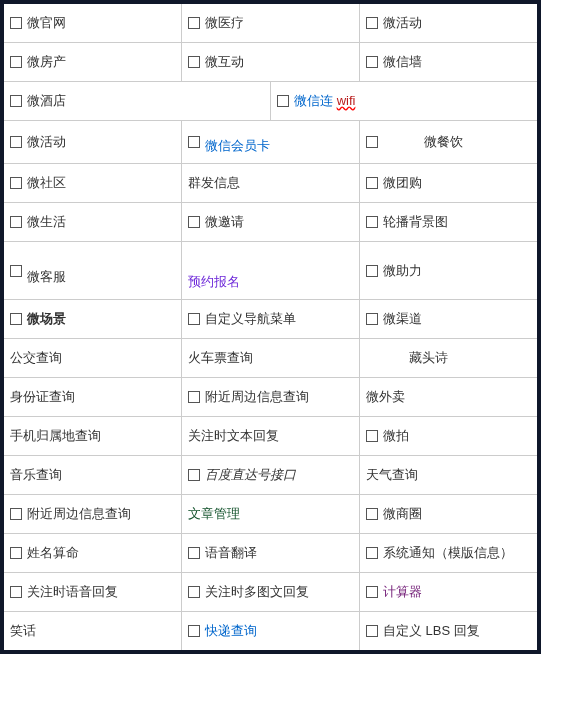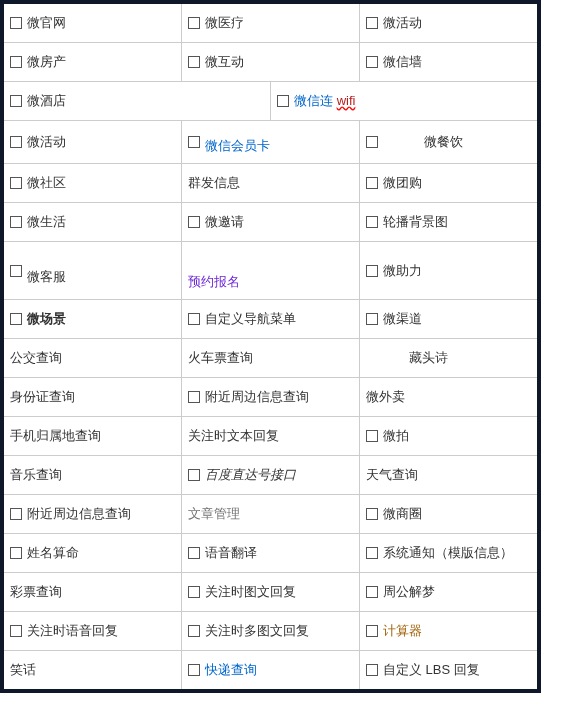--- a/index.html
+++ b/index.html
@@ -280,21 +280,21 @@
     </div>
     <div class="grid-row">
       <div class="grid-cell">
         <div class="cell-content">
           <span class="checkbox"></span>
           <span style="color: rgb(51, 51, 51);">附近周边信息查询</span>
         </div>
       </div>
       <div class="grid-cell">
         <div class="cell-content">
-          <span style="color: #737373;">文章管理</span>
+          <span style="color: #14532d;">文章管理</span>
         </div>
       </div>
       <div class="grid-cell">
         <div class="cell-content">
           <span class="checkbox"></span>
           <span style="color: rgb(51, 51, 51);">微商圈</span>
         </div>
       </div>
     </div>
     <div class="grid-row">
@@ -313,53 +313,34 @@
       <div class="grid-cell">
         <div class="cell-content">
           <span class="checkbox"></span>
           <span style="color: rgb(51, 51, 51);">系统通知（模版信息）</span>
         </div>
       </div>
     </div>
     <div class="grid-row">
       <div class="grid-cell">
         <div class="cell-content">
-          <span style="color: rgb(51, 51, 51);">彩票查询</span>
-        </div>
-      </div>
-      <div class="grid-cell">
-        <div class="cell-content">
-          <span class="checkbox"></span>
-          <span style="color: rgb(51, 51, 51);">关注时图文回复</span>
-        </div>
-      </div>
-      <div class="grid-cell">
-        <div class="cell-content">
-          <span class="checkbox"></span>
-          <span style="color: rgb(51, 51, 51);">周公解梦</span>
-        </div>
-      </div>
-    </div>
-    <div class="grid-row">
-      <div class="grid-cell">
-        <div class="cell-content">
           <span class="checkbox"></span>
           <span style="color: rgb(51, 51, 51);">关注时语音回复</span>
         </div>
       </div>
       <div class="grid-cell">
         <div class="cell-content">
           <span class="checkbox"></span>
           <span style="color: rgb(51, 51, 51);">关注时多图文回复</span>
         </div>
       </div>
       <div class="grid-cell">
         <div class="cell-content">
           <span class="checkbox"></span>
-          <span style="color: #a16207;">计算器</span>
+          <span style="color: #701a75;">计算器</span>
         </div>
       </div>
     </div>
     <div class="grid-row">
       <div class="grid-cell">
         <div class="cell-content">
           <span style="color: rgb(51, 51, 51);">笑话</span>
         </div>
       </div>
       <div class="grid-cell">

